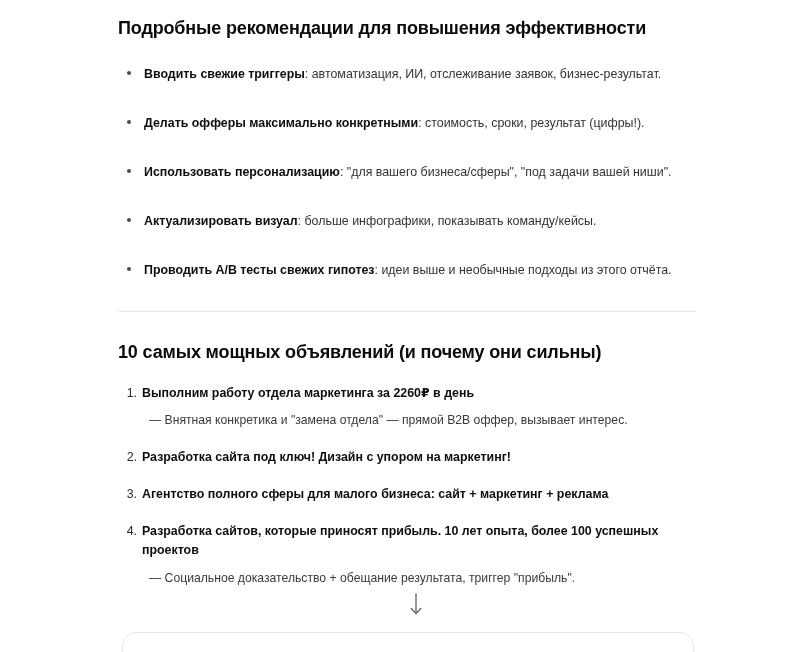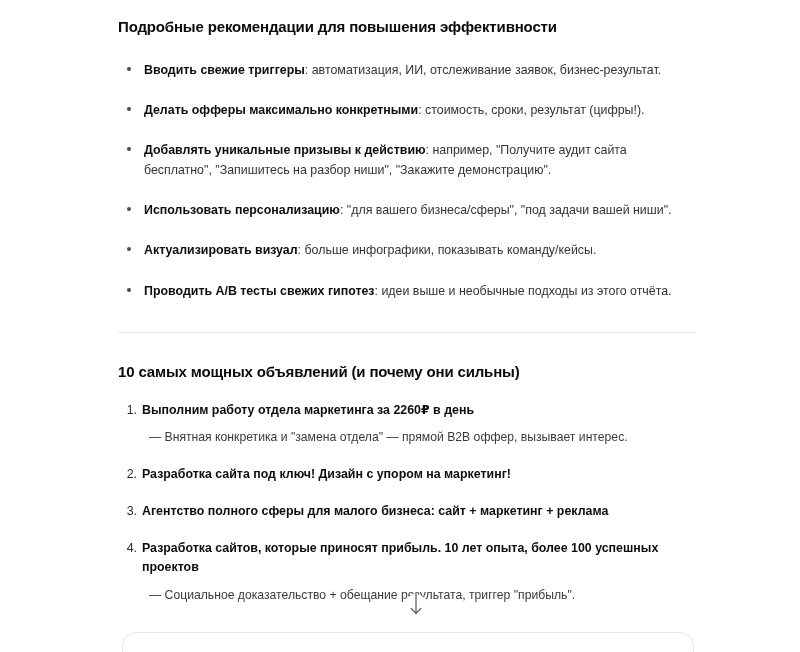--- a/index.html
+++ b/index.html
@@ -26,42 +26,42 @@
 
   .content {
     position: absolute;
     left: 118px;
     top: 0;
     width: 578px;
   }
 
   
   .section-title {
-    font-size: 15px;
+    font-size: 18px;
     font-weight: bold;
     color: #0b0b0b;
     letter-spacing: -0.15px;
     line-height: 1.2;
     margin: 0;
     white-space: nowrap;
   }
 
   #rec-section { padding-top: 18px; }
   #ads-section { padding-top: 0px; }
 
   
   ul.bullets {
     list-style: none;
     margin: 0;
     padding: 0;
   }
   ul.bullets > li {
     position: relative;
     padding-left: 26px;
-    margin-top: 20px;
+    margin-top: 29px;
     font-size: 12.4px;
     line-height: 1.62;
     color: #333333;
   }
   ul.bullets > li:first-child { margin-top: 24px; }
   ul.bullets > li .dot {
     position: absolute;
     left: 9px;
     top: 7px;
     width: 4px;
@@ -169,23 +169,20 @@
       <h2 class="section-title">Подробные рекомендации для повышения эффективности</h2>
 
       <ul class="bullets">
         <li>
           <span class="dot"></span><span class="lead">Вводить свежие триггеры</span><span>: автоматизация, ИИ, отслеживание заявок, бизнес-результат.</span>
         </li>
         <li>
           <span class="dot"></span><span class="lead">Делать офферы максимально конкретными</span><span>: стоимость, сроки, результат (цифры!).</span>
         </li>
         <li>
-          <span class="dot"></span><span class="lead">Добавлять уникальные призывы к действию</span><span>: например, "Получите аудит сайта бесплатно", "Запишитесь на разбор ниши", "Закажите демонстрацию".</span>
-        </li>
-        <li>
           <span class="dot"></span><span class="lead">Использовать персонализацию</span><span>: "для вашего бизнеса/сферы", "под задачи вашей ниши".</span>
         </li>
         <li>
           <span class="dot"></span><span class="lead">Актуализировать визуал</span><span>: больше инфографики, показывать команду/кейсы.</span>
         </li>
         <li>
           <span class="dot"></span><span class="lead">Проводить A/B тесты свежих гипотез</span><span>: идеи выше и необычные подходы из этого отчёта.</span>
         </li>
       </ul>
     </section>

